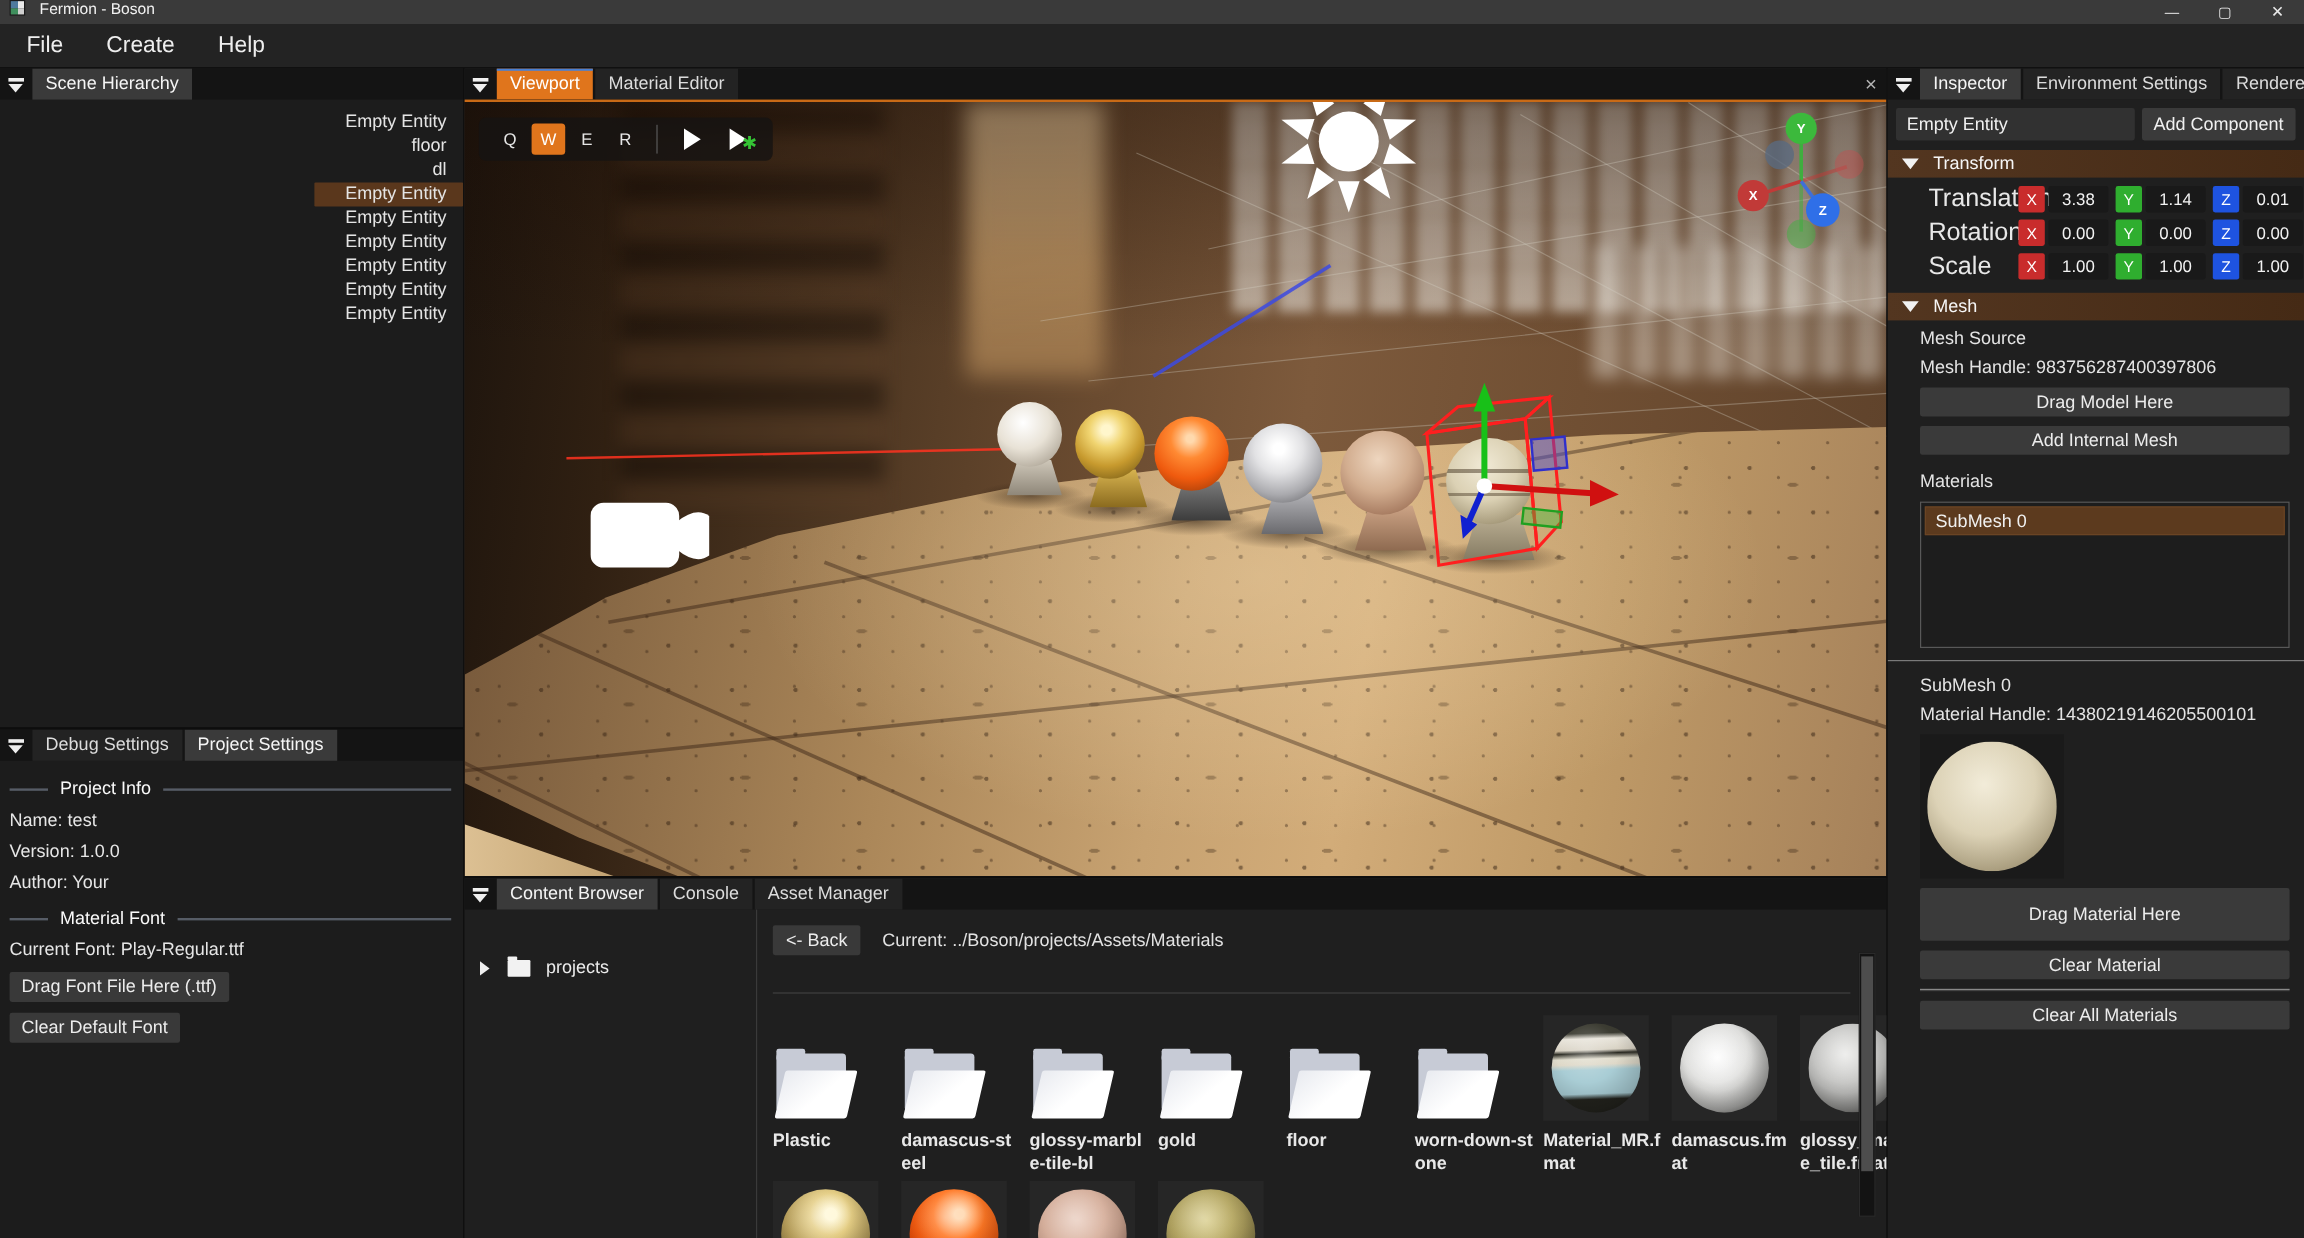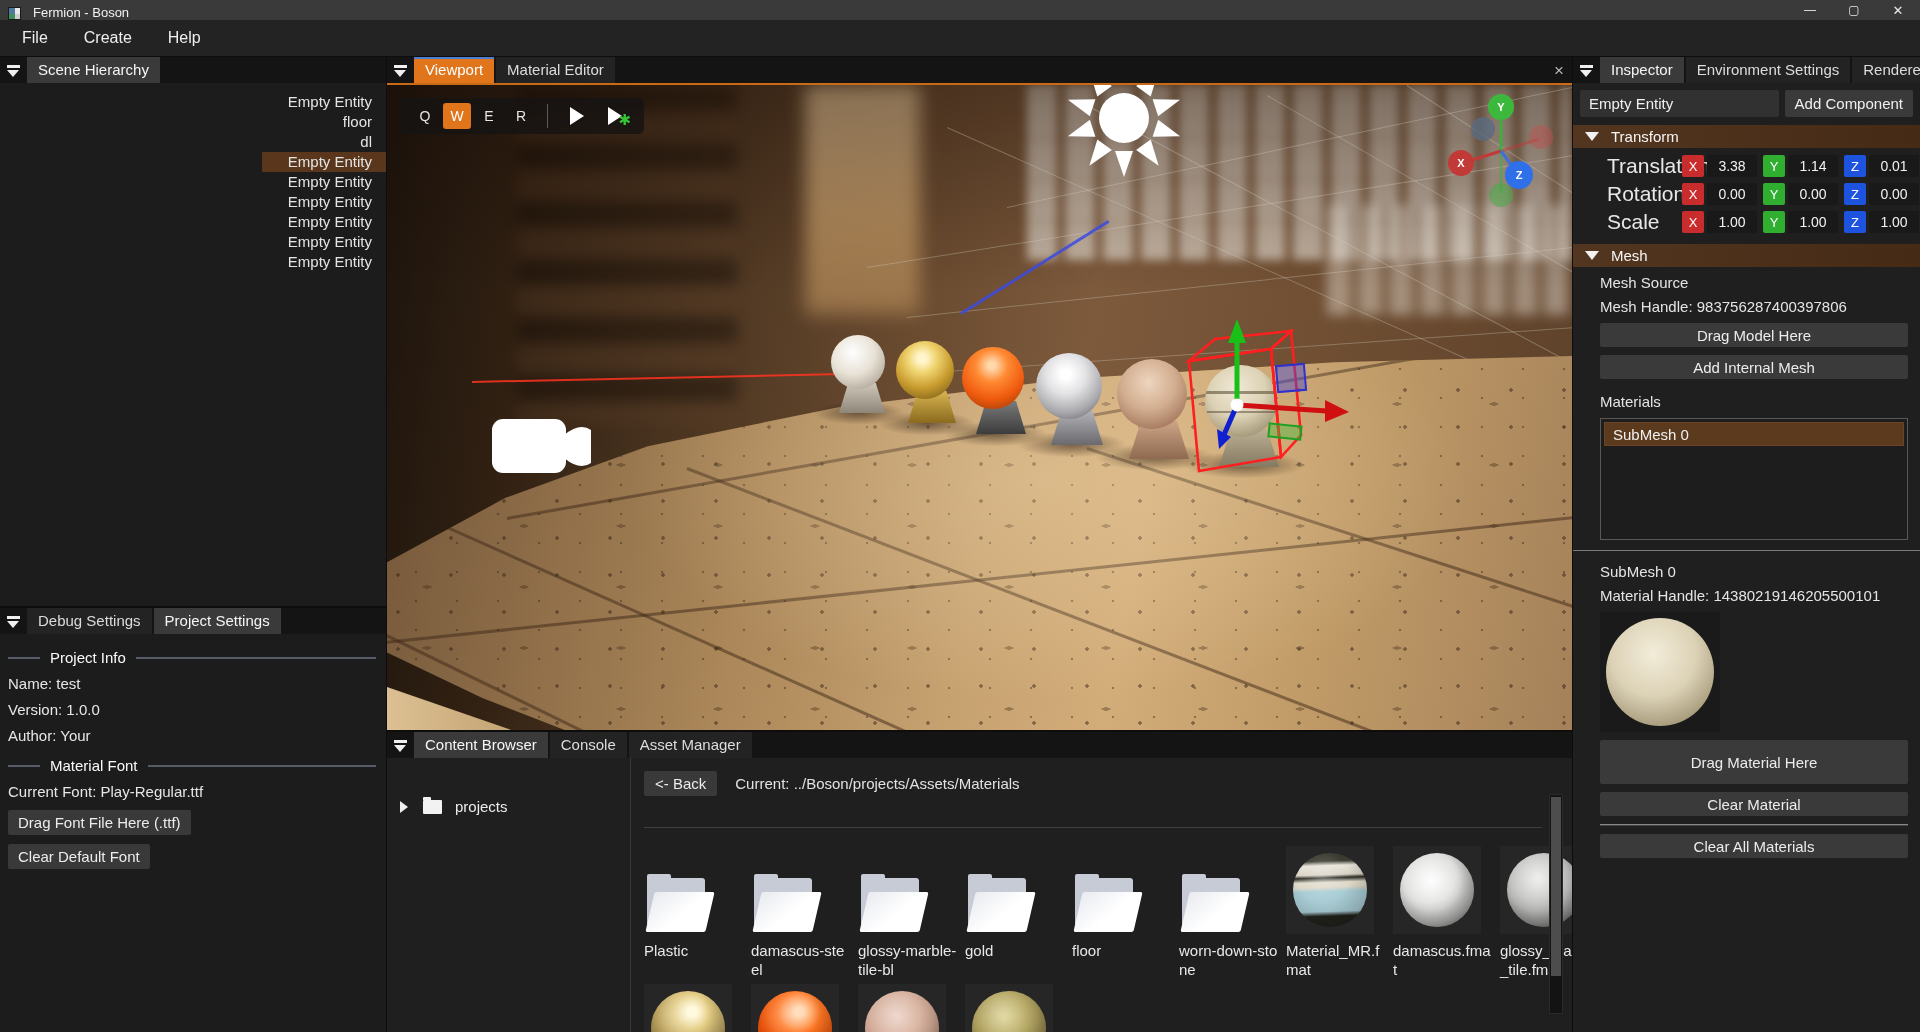--- a/index.html
+++ b/index.html
@@ -1,34 +1,34 @@
 <!DOCTYPE html>
 <html><head>
 <meta charset="utf-8">
 <style>
   html,body{margin:0;padding:0;background:#0c0c0c;}
   *{box-sizing:border-box;font-family:"Liberation Sans","DejaVu Sans",sans-serif;}
   .app{position:relative;width:1920px;height:1032px;background:#101010;overflow:hidden;color:#e2e2e2;}
 
   
-  .titlebar{position:absolute;left:0;top:0;width:1920px;height:20px;background:#3a3a3a;display:flex;align-items:flex-end;}
+  .titlebar{position:absolute;left:0;top:0;width:1920px;height:20px;background:#3a3a3a;display:flex;align-items:flex-start;}
   .app-icon{width:13px;height:13px;margin-left:8px;display:grid;grid-template-columns:1fr 1fr;grid-template-rows:1fr 1fr;border:1px solid #1a1a1a;}
   .app-icon i{display:block;}
   .app-icon i:nth-child(1){background:#4f7a9e;}
   .app-icon i:nth-child(2){background:#e9e9e9;}
   .app-icon i:nth-child(3){background:#3f8f5d;}
   .app-icon i:nth-child(4){background:#cfcfcf;}
   .title-text{margin-left:12px;font-size:13px;color:#f2f2f2;}
   .win-controls{margin-left:auto;display:flex;height:100%;}
   .win-btn{width:44px;height:100%;display:flex;align-items:center;justify-content:center;font-size:12px;color:#e8e8e8;}
   .win-btn.close{font-size:13px;}
 
   
   .menubar{position:absolute;left:0;top:20px;width:1920px;height:37px;background:#232323;display:flex;align-items:center;border-bottom:1px solid #0d0d0d;}
-  .menu-item{padding:0 18px;font-size:16px;color:#eeeeee;}
+  .menu-item{padding:0 18px;font-size:19px;color:#eeeeee;}
   .menu-item:first-child{margin-left:4px;}
 
   
   .workspace{position:absolute;left:0;top:57px;width:1920px;height:975px;background:#0d0d0d;}
   .panel{position:absolute;background:#1f1f1f;overflow:hidden;}
   .p-hier{left:0;top:0;width:386px;height:549px;background:#1c1c1c;text-align:right;}
   .p-proj{left:0;top:551px;width:386px;height:424px;background:#1c1c1c;}
   .p-view{left:387px;top:0;width:1185px;height:673px;}
   .p-browser{left:387px;top:675px;width:1185px;height:300px;}
   .p-insp{left:1573px;top:0;width:347px;height:975px;}
@@ -104,21 +104,21 @@
   .tree-folder{width:19px;height:14px;background:#f2f2f2;border-radius:1px;position:relative;margin-left:6px;}
   .tree-folder::before{content:"";position:absolute;left:0;top:-3px;width:8px;height:3px;background:#f2f2f2;border-radius:1px 1px 0 0;}
   .tree-label{font-size:15px;color:#ececec;margin-left:4px;}
   .cb-main{flex:1;position:relative;padding:10px 0 0 13px;}
   .cb-toolbar{display:flex;align-items:center;gap:18px;height:30px;}
   .back-btn{background:#393939;border-radius:2px;padding:4px 11px;font-size:15px;color:#ececec;}
   .cb-path{font-size:15px;color:#e2e2e2;}
   .cb-sep{position:absolute;left:13px;right:30px;top:69px;height:1px;background:#3f3f3f;}
   .cb-grid{position:absolute;left:13px;top:84px;display:grid;grid-template-columns:repeat(9,107px);}
   .cb-grid2{position:absolute;left:13px;top:222px;display:grid;grid-template-columns:repeat(4,107px);}
-  .cb-cell{width:100px;}
+  .cb-cell{width:100px;font-weight:bold;}
   .cb-iconbox{height:92px;display:flex;align-items:flex-end;}
   .cb-label{font-size:15px;color:#e8e8e8;line-height:1.25;word-break:break-all;margin-top:8px;}
   .fold{position:relative;width:66px;height:54px;margin-bottom:2px;margin-left:2px;}
   .fold .f-back{position:absolute;left:1px;top:0;width:58px;height:48px;background:#c7cbd6;border-radius:3px;}
   .fold .f-tab{position:absolute;left:1px;top:-4px;width:24px;height:9px;background:#c7cbd6;border-radius:2px 2px 0 0;}
   .fold .f-front{position:absolute;left:4px;bottom:0;width:60px;height:40px;background:linear-gradient(135deg,#e9ebf0,#ffffff 55%);transform:skewX(-13deg);border-radius:2px;}
   .matball{width:88px;height:88px;background:#262626;display:flex;align-items:center;justify-content:center;}
   .mb{width:74px;height:74px;border-radius:50%;position:relative;}
   .mb::after{content:"";position:absolute;inset:0;border-radius:50%;background:radial-gradient(circle at 40% 32%,rgba(255,255,255,.28),rgba(255,255,255,0) 38%,rgba(0,0,0,.18) 72%,rgba(0,0,0,.55) 100%);}
   .v-mr{background:linear-gradient(178deg,#3c3c32 0%,#3c3c32 12%,#e8e4da 18%,#d8d2c4 30%,#2c2c24 34%,#e0dccc 40%,#ded8c8 46%,#a9cdd5 52%,#a9cdd5 78%,#23231d 84%,#23231d 100%);}

